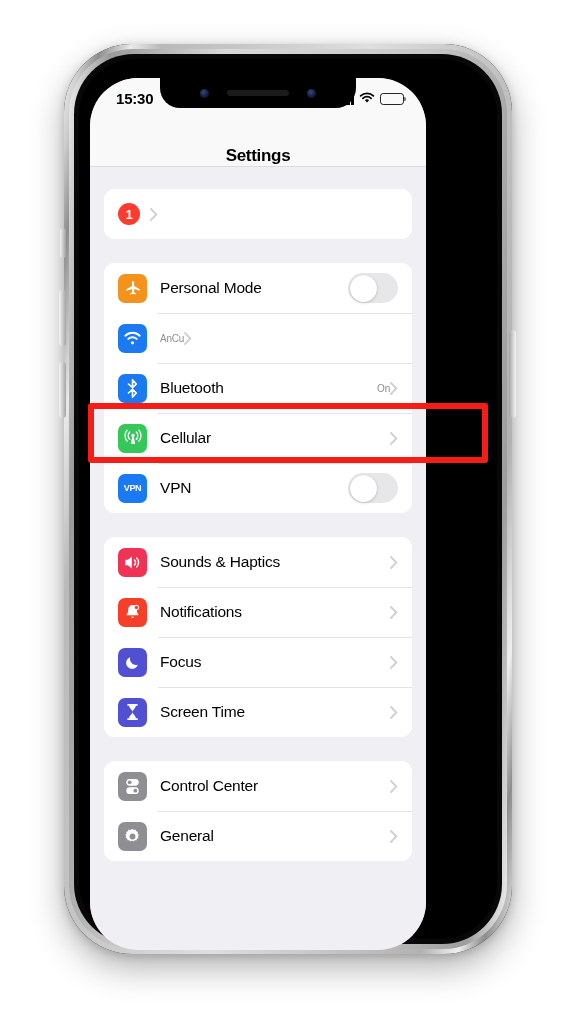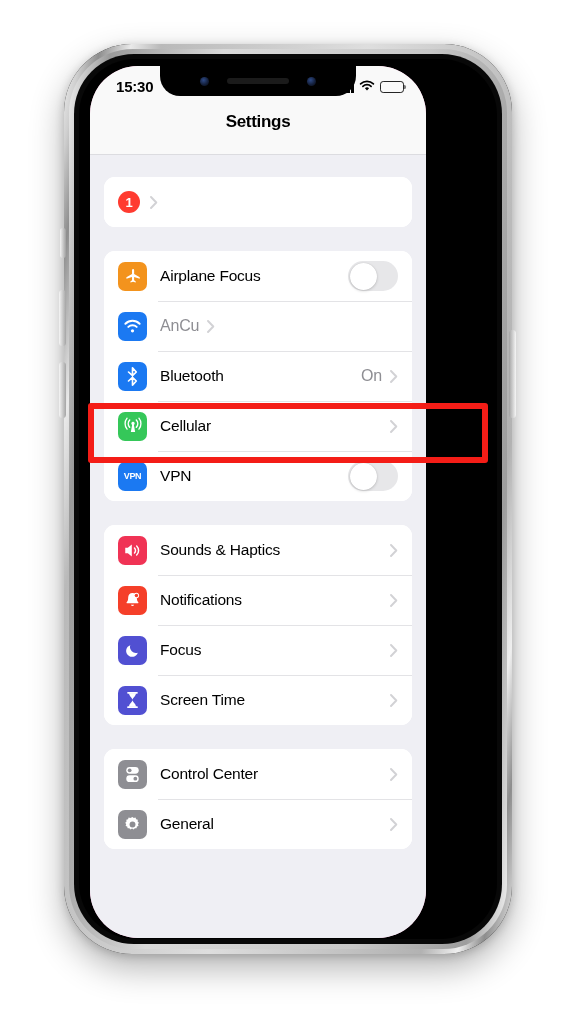--- a/index.html
+++ b/index.html
@@ -75,21 +75,21 @@
     width: 418px;
     height: 880px;
     border-radius: 56px;
     background: #000000;
   }
 
   
   .screen {
     position: absolute;
     left: 90px;
-    top: 66px;
+    top: 78px;
     width: 336px;
     height: 872px;
     border-radius: 48px;
     overflow: hidden;
     background: #f9a8d4;
   }
 
   
   .btn-silent {
     position: absolute;
@@ -198,21 +198,21 @@
     height: 100%;
     background: #000;
     border-radius: 1.6px;
   }
 
   
   .navbar {
     background: #f9f9f9;
     height: 42px;
     display: flex;
-    align-items: flex-start;
+    align-items: flex-end;
     justify-content: center;
     border-bottom: 1px solid #dcdce0;
     position: relative;
     z-index: 10;
   }
   .navbar-title {
     font-size: 17px;
     font-weight: bold;
     color: #000;
     letter-spacing: -0.3px;
@@ -264,24 +264,23 @@
     color: #fff;
   }
   .row-icon svg { display: block; }
   .row-label {
     font-size: 15.5px;
     color: #000;
     letter-spacing: -0.2px;
     flex: 1;
   }
   .row-value {
-    font-size: 16px;
+    font-size: 10px;
     color: #8e8e93;
     letter-spacing: -0.2px;
-    margin-right: 8px;
   }
   .chevron {
     width: 8px; height: 13px;
     flex: 0 0 8px;
     opacity: 0.75;
   }
   .chevron svg { display:block; }
 
   .badge {
     min-width: 22px;
@@ -393,21 +392,21 @@
       </div>
 
       <div class="group">
 
         <div class="row">
           <span class="row-icon" style="background:#f3931d">
             <svg width="18" height="18" viewBox="0 0 24 24">
                 <path d="M21 15.5v-1.8l-7.5-4.4V4.2a1.4 1.4 0 0 0-2.8 0v5.1L3.2 13.7v1.8l7.5-2.3v4.6l-2.2 1.5v1.3l3.6-1 3.6 1v-1.3l-2.2-1.5v-4.6z" fill="#fff"></path>
               </svg>
           </span>
-          <div class="row-label">Airplane Focus</div>
+          <div class="row-label">Personal Mode</div>
           <div class="toggle">
             <span class="knob"></span>
           </div>
         </div>
 
         <div class="row">
           <span class="row-icon" style="background:#1b79f2">
             <svg width="19" height="15" viewBox="0 0 20 15">
               <circle cx="10" cy="12" r="1.7" fill="#fff"></circle>
               <path d="M5.6 7.9a6.4 6.4 0 0 1 8.8 0" stroke="#fff" stroke-width="2.1" fill="none" stroke-linecap="round"></path>

